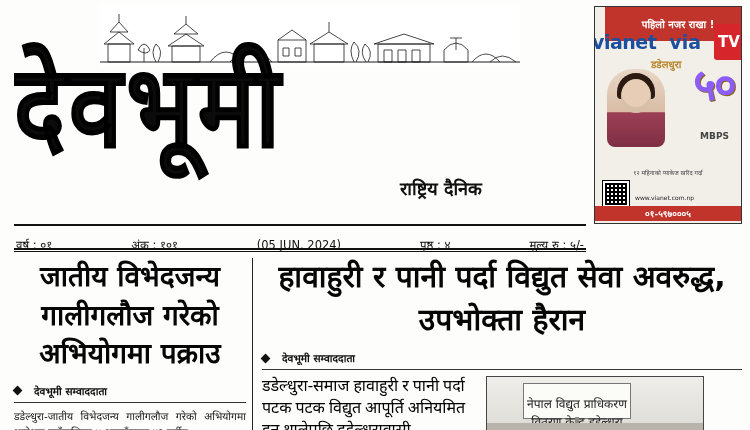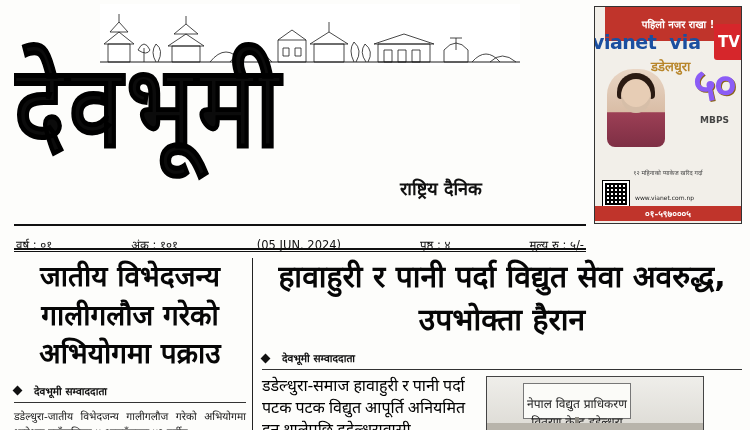--- a/index.html
+++ b/index.html
@@ -110,33 +110,33 @@
   .ad-logo .tv {
     font-family: "DejaVu Sans", sans-serif;
     font-size: 15px; font-weight: 700; color: #ffffff;
     background: #d6262b;
     border-radius: 3px;
     padding: 9px 4px;
   }
   .ad-place {
     position: absolute; left: 56px; top: 50px;
     font-family: "DejaVu Sans", sans-serif;
-    font-size: 13px; color: #b8862b; font-weight: 700;
+    font-size: 10px; color: #b8862b; font-weight: 700;
   }
   .ad-speed {
     position: absolute; right: 6px; top: 56px;
     font-family: "DejaVu Sans", sans-serif;
     font-size: 44px; font-weight: 700;
     color: #8b5cf6;
     line-height: 1;
     letter-spacing: -2px;
     text-shadow: 1px 1px 0 #8a6418;
   }
   .ad-mbps {
-    position: absolute; right: 12px; top: 108px;
+    position: absolute; right: 12px; top: 124px;
     font-family: "DejaVu Sans", sans-serif;
     font-size: 9px; font-weight: 700; color: #444;
   }
   .ad-model {
     position: absolute; left: 12px; top: 62px;
     width: 58px; height: 78px;
     border-radius: 26px 26px 8px 8px;
     background: linear-gradient(180deg,#e9d6c5 0%, #d9bda6 55%, #9c3f55 56%, #7e2f44 100%);
   }
   .ad-model .face {

